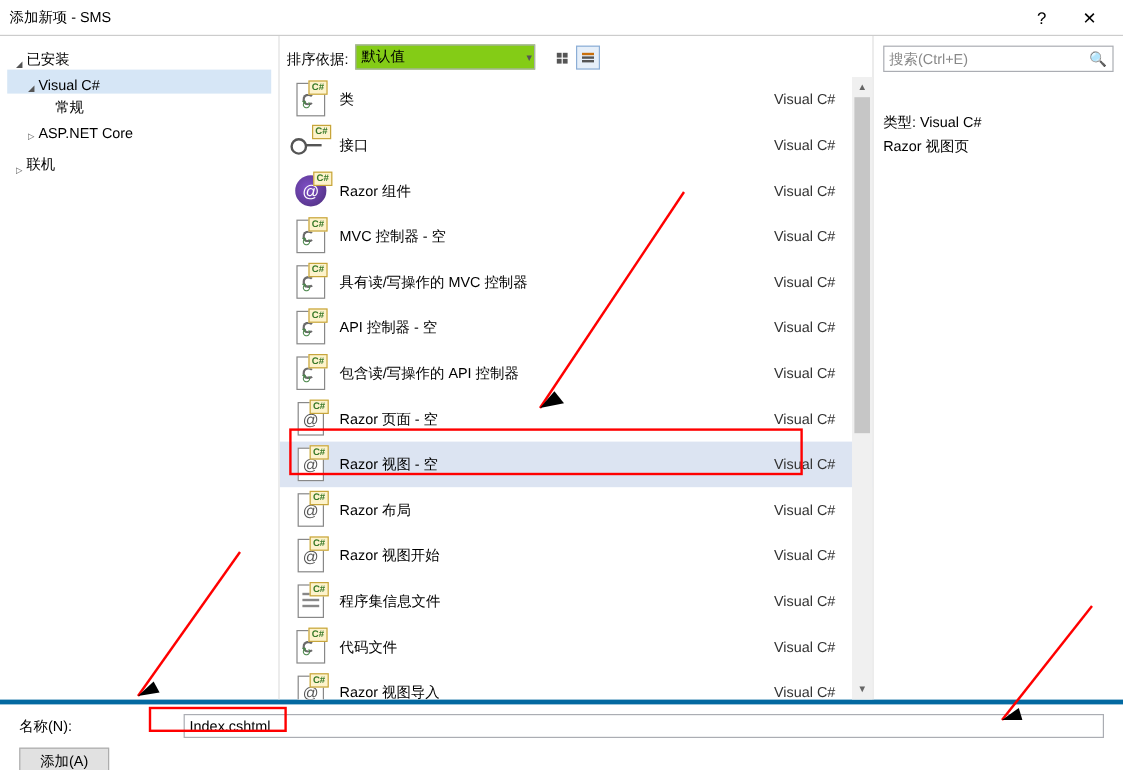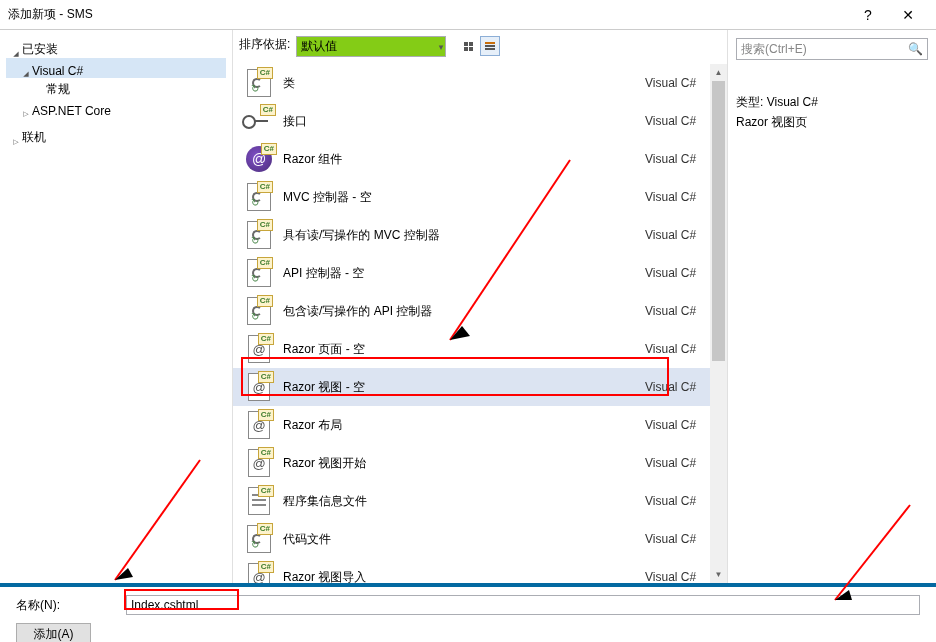--- a/index.html
+++ b/index.html
@@ -20,21 +20,21 @@
   .tree-expand { width: 12px; text-align: center; font-size: 9px; color: #555; }
   .tree-expand.open::before { content: "◢"; font-size: 7px; }
   .tree-expand.closed::before { content: "▷"; font-size: 7px; }
   .tree-label {}
   .indent-1 { padding-left: 14px; }
   .indent-2 { padding-left: 28px; }
   .tree-item.selected { background: #d6e6f6; }
   
   
   .middle { flex: 1; display: flex; flex-direction: column; border-left: 1px solid #e0e0e0; border-right: 1px solid #e0e0e0; position: relative; }
-  .toolbar { height: 34px; display: flex; align-items: flex-start; padding: 6px 6px; gap: 4px; }
+  .toolbar { height: 34px; display: flex; align-items: flex-end; padding: 6px 6px; gap: 4px; }
   .sortlabel { margin-right: 2px; }
   .sortdrop { width: 150px; height: 21px; border: 1px solid #abadb3; display: flex; align-items: center; padding: 0 4px; position: relative; background: #84cc16; }
   .sortdrop .dd-arrow { position: absolute; right: 2px; font-size: 9px; color: #555; }
   .view-icons { display: flex; margin-left: 8px; gap: 2px; }
   .view-btn { width: 20px; height: 20px; border: 1px solid transparent; display: flex; align-items: center; justify-content: center; }
   .view-btn.active { border: 1px solid #8caed6; background: #e6eff9; }
   .view-icon-grid { display: grid; grid-template-columns: repeat(2,4px); grid-template-rows: repeat(2,4px); gap: 1px; }
   .view-icon-grid div { background: #555; }
   .view-icon-list { display: flex; flex-direction: column; gap: 1px; }
   .view-icon-list div { width: 10px; height: 2px; background: #555; }
@@ -79,21 +79,21 @@
 
   
   .right-panel { width: 208px; padding: 8px 8px; }
   .searchbox { height: 22px; border: 1px solid #abadb3; display: flex; align-items: center; padding: 0 4px; position: relative; color: #888; }
   .searchbox .mag { position: absolute; right: 4px; color:#777; }
   .desc { margin-top: 32px; line-height: 20px; }
   
   
   .bottom { height: 59px; border-top: 4px solid #0369a1; padding: 8px 16px; }
   .name-row { display: flex; align-items: center; gap: 10px; margin-bottom: 8px; }
-  .name-row input { height: 20px; flex: 1; border: 1px solid #abadb3; padding: 0 4px; font-family: inherit; font-size: 12px; }
+  .name-row input { height: 20px; flex: 1; border: 1px solid #abadb3; padding: 0 4px; font-family: inherit; font-size: 12px; margin-left: 27px; }
   .btn-row { display: flex; justify-content: flex-end; gap: 8px; flex-direction: column; }
   .btn-row button { width: 75px; height: 22px; border: 1px solid #adadad; background: #e1e1e1; font-family: inherit; font-size: 12px; cursor: default; }
   
   
   .highlight-box { position: absolute; border: 2px solid #ff0000; pointer-events: none; }
   .hl-item { left: 241px; top: 357px; width: 428px; height: 39px; }
   .hl-name { left: 124px; top: 589px; width: 115px; height: 21px; }
   
   
   .arrow { position: absolute; pointer-events: none; }

